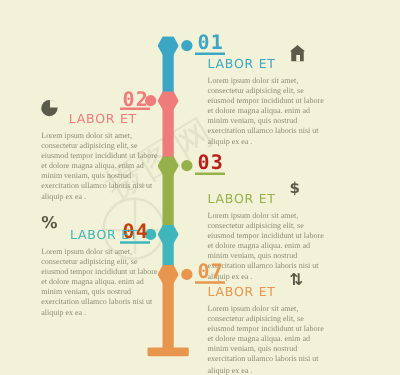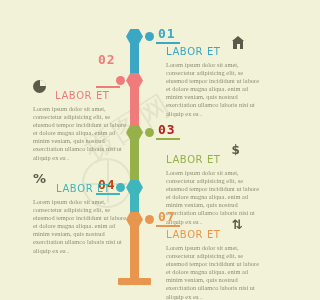--- a/index.html
+++ b/index.html
@@ -43,21 +43,21 @@
     position:absolute;width:17px;height:15px;
     clip-path:polygon(25% 0%,75% 0%,100% 50%,75% 100%,25% 100%,0% 50%);
   }
   .foot{position:absolute;height:7px;border-radius:1px;}
   .dot{position:absolute;width:9px;height:9px;border-radius:50%;}
 
   
   .num{
     position:absolute;
     font-family:"DejaVu Sans Mono", monospace;
-    font-size:13px;font-weight:700;letter-spacing:1px;
+    font-size:16px;font-weight:700;letter-spacing:1px;
     line-height:13px;
   }
   .num-rule{position:absolute;height:1.5px;width:24px;}
 
   
   .block{position:absolute;width:94px;}
   .title{
     font-family:"DejaVu Sans", sans-serif;
     font-size:10px;letter-spacing:.6px;line-height:12px;
     display:inline-block;vertical-align:middle;margin-top:20px;
@@ -143,21 +143,21 @@
   <div class="num-rule" style="left:156px;top:42px;background:#3ba7c4;"></div>
   <div class="block right" style="top:26px;">
     <span class="title" style="color:#3ba7c4;">LABOR ET</span>
     <span class="house">
       <span class="roof"></span><span class="body-h"></span><span class="door"></span>
     </span>
     <div class="body">Lorem ipsum dolor sit amet, consectetur adipisicing elit, se eiusmod tempor incididunt ut labore et dolore magna aliqua. enim ad minim veniam, quis nostrud exercitation ullamco laboris nisi ut aliquip ex ea .</div>
   </div>
 
   <div class="dot" style="left:116px;top:76px;background:#ef7b7b;"></div>
-  <div class="num" style="left:98px;top:53px;color:#ef7b7b;">02</div>
+  <div class="num" style="left:98px;top:73px;color:#ef7b7b;">02</div>
   <div class="num-rule" style="left:96px;top:86px;background:#ef7b7b;"></div>
   <div class="block left" style="top:70px;">
     <span class="pie"><span class="slice"></span></span>
     <span class="title" style="color:#ef7b7b;">LABOR ET</span>
     <div class="body">Lorem ipsum dolor sit amet, consectetur adipisicing elit, se eiusmod tempor incididunt ut labore et dolore magna aliqua. enim ad minim veniam, quis nostrud exercitation ullamco laboris nisi ut aliquip ex ea .</div>
   </div>
 
   <div class="dot" style="left:145px;top:128px;background:#96b04a;"></div>
   <div class="num" style="left:158px;top:123px;color:#b91c1c;">03</div>
   <div class="num-rule" style="left:156px;top:138px;background:#96b04a;"></div>

